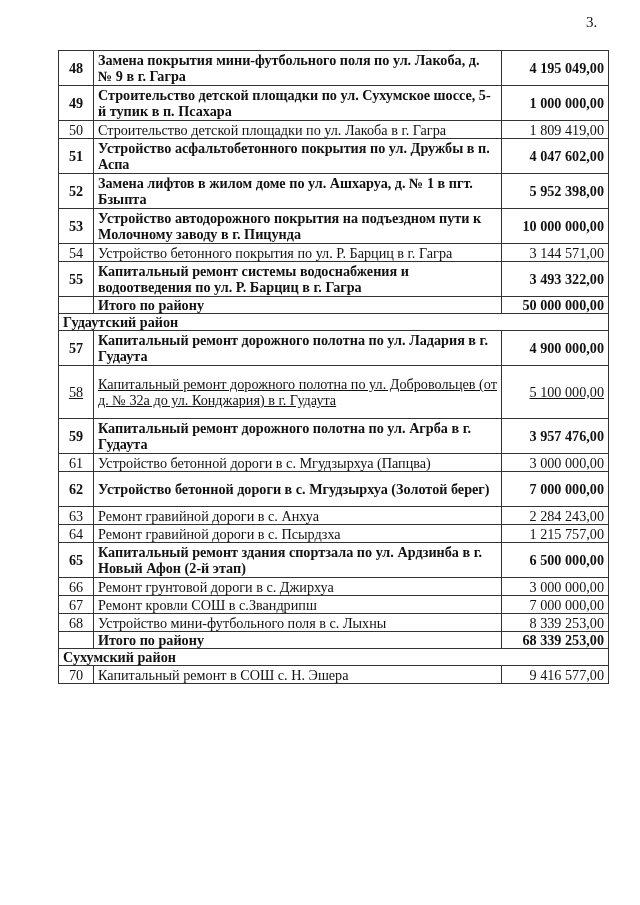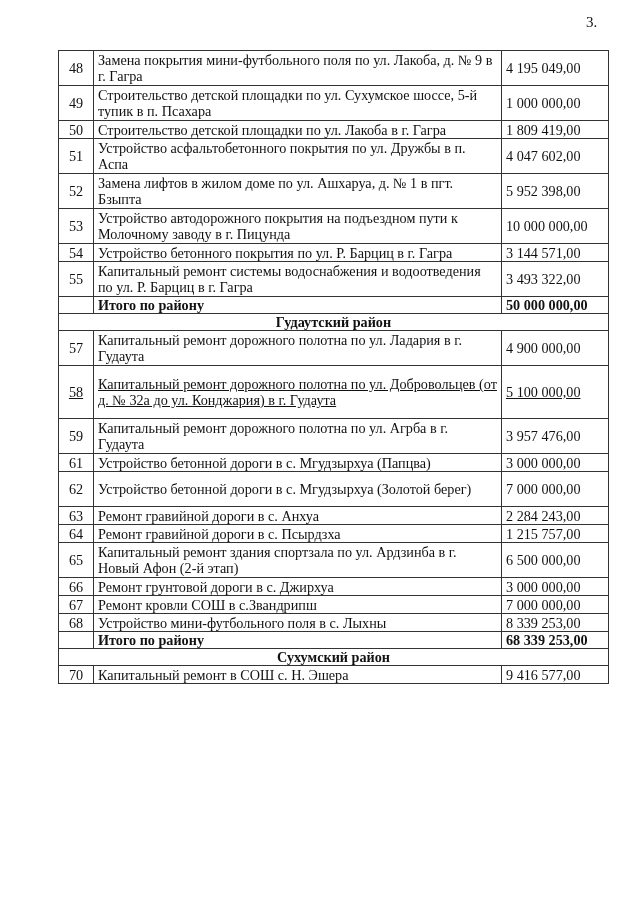--- a/index.html
+++ b/index.html
@@ -8,26 +8,26 @@
     font-family: "Liberation Serif", serif; color: #111;
   }
   .page-num { position: absolute; left: 586px; top: 14px; font-size: 15px; }
   table.budget {
     position: absolute; left: 58px; top: 50px; width: 549px;
     border-collapse: collapse; table-layout: fixed; font-size: 14.2px; line-height: 16px;
   }
   table.budget td { border: 1px solid #333; padding: 0 4px; vertical-align: middle; }
   td.num { width: 26px; text-align: center; padding: 0; }
   td.desc { width: 399px; }
-  td.amt { width: 98px; text-align: left; padding: 0; }
+  td.amt { width: 98px; text-align: right; padding: 0; }
   tr.r1 td { height: 17px; }
-  tr.r2 td { height: 34px; }
+  tr.r2 td { height: 34px; font-weight: bold; }
   tr.r3 td { height: 52px; text-decoration: underline; }
   tr.total td { height: 16px; font-weight: bold; }
-  tr.district td { height: 16px; font-weight: bold; text-align: center; }
+  tr.district td { height: 16px; font-weight: bold; }
 </style>
 </head>
 <body>
 
 <div class="page-num">3.</div>
 
 <table class="budget">
   <tbody id="tbody">
       <tr class="r2">
         <td class="num">48</td>

